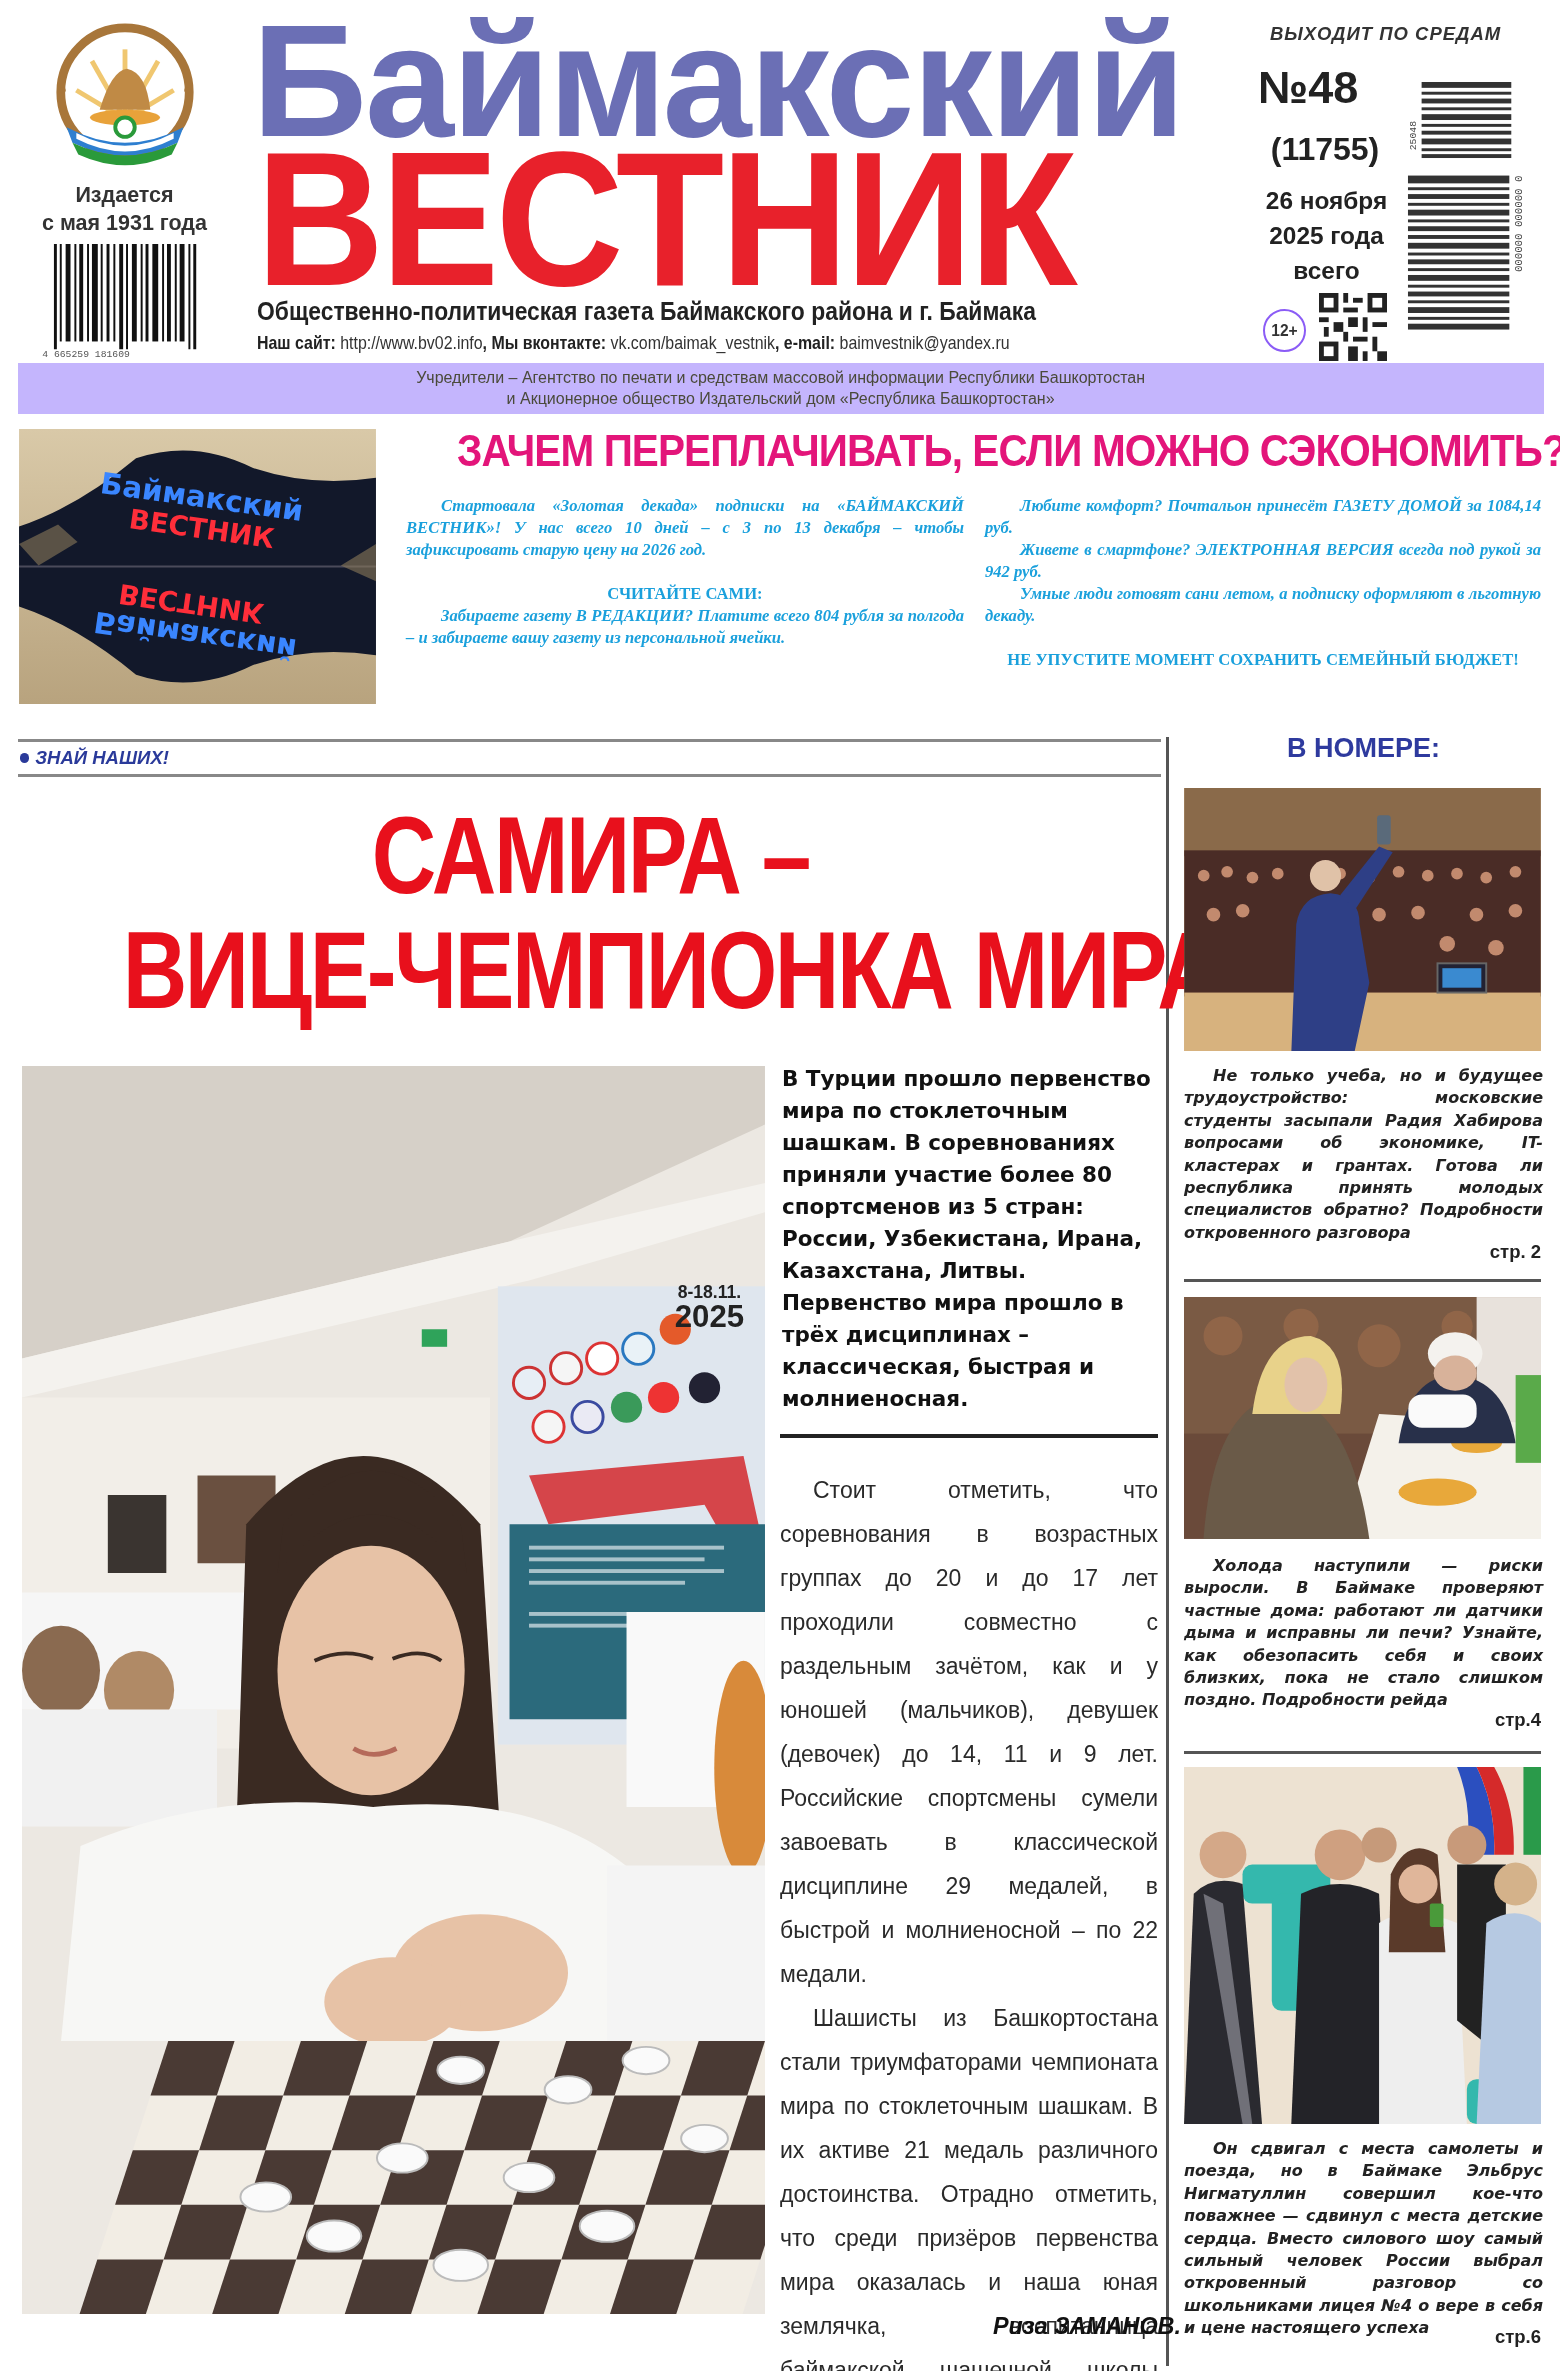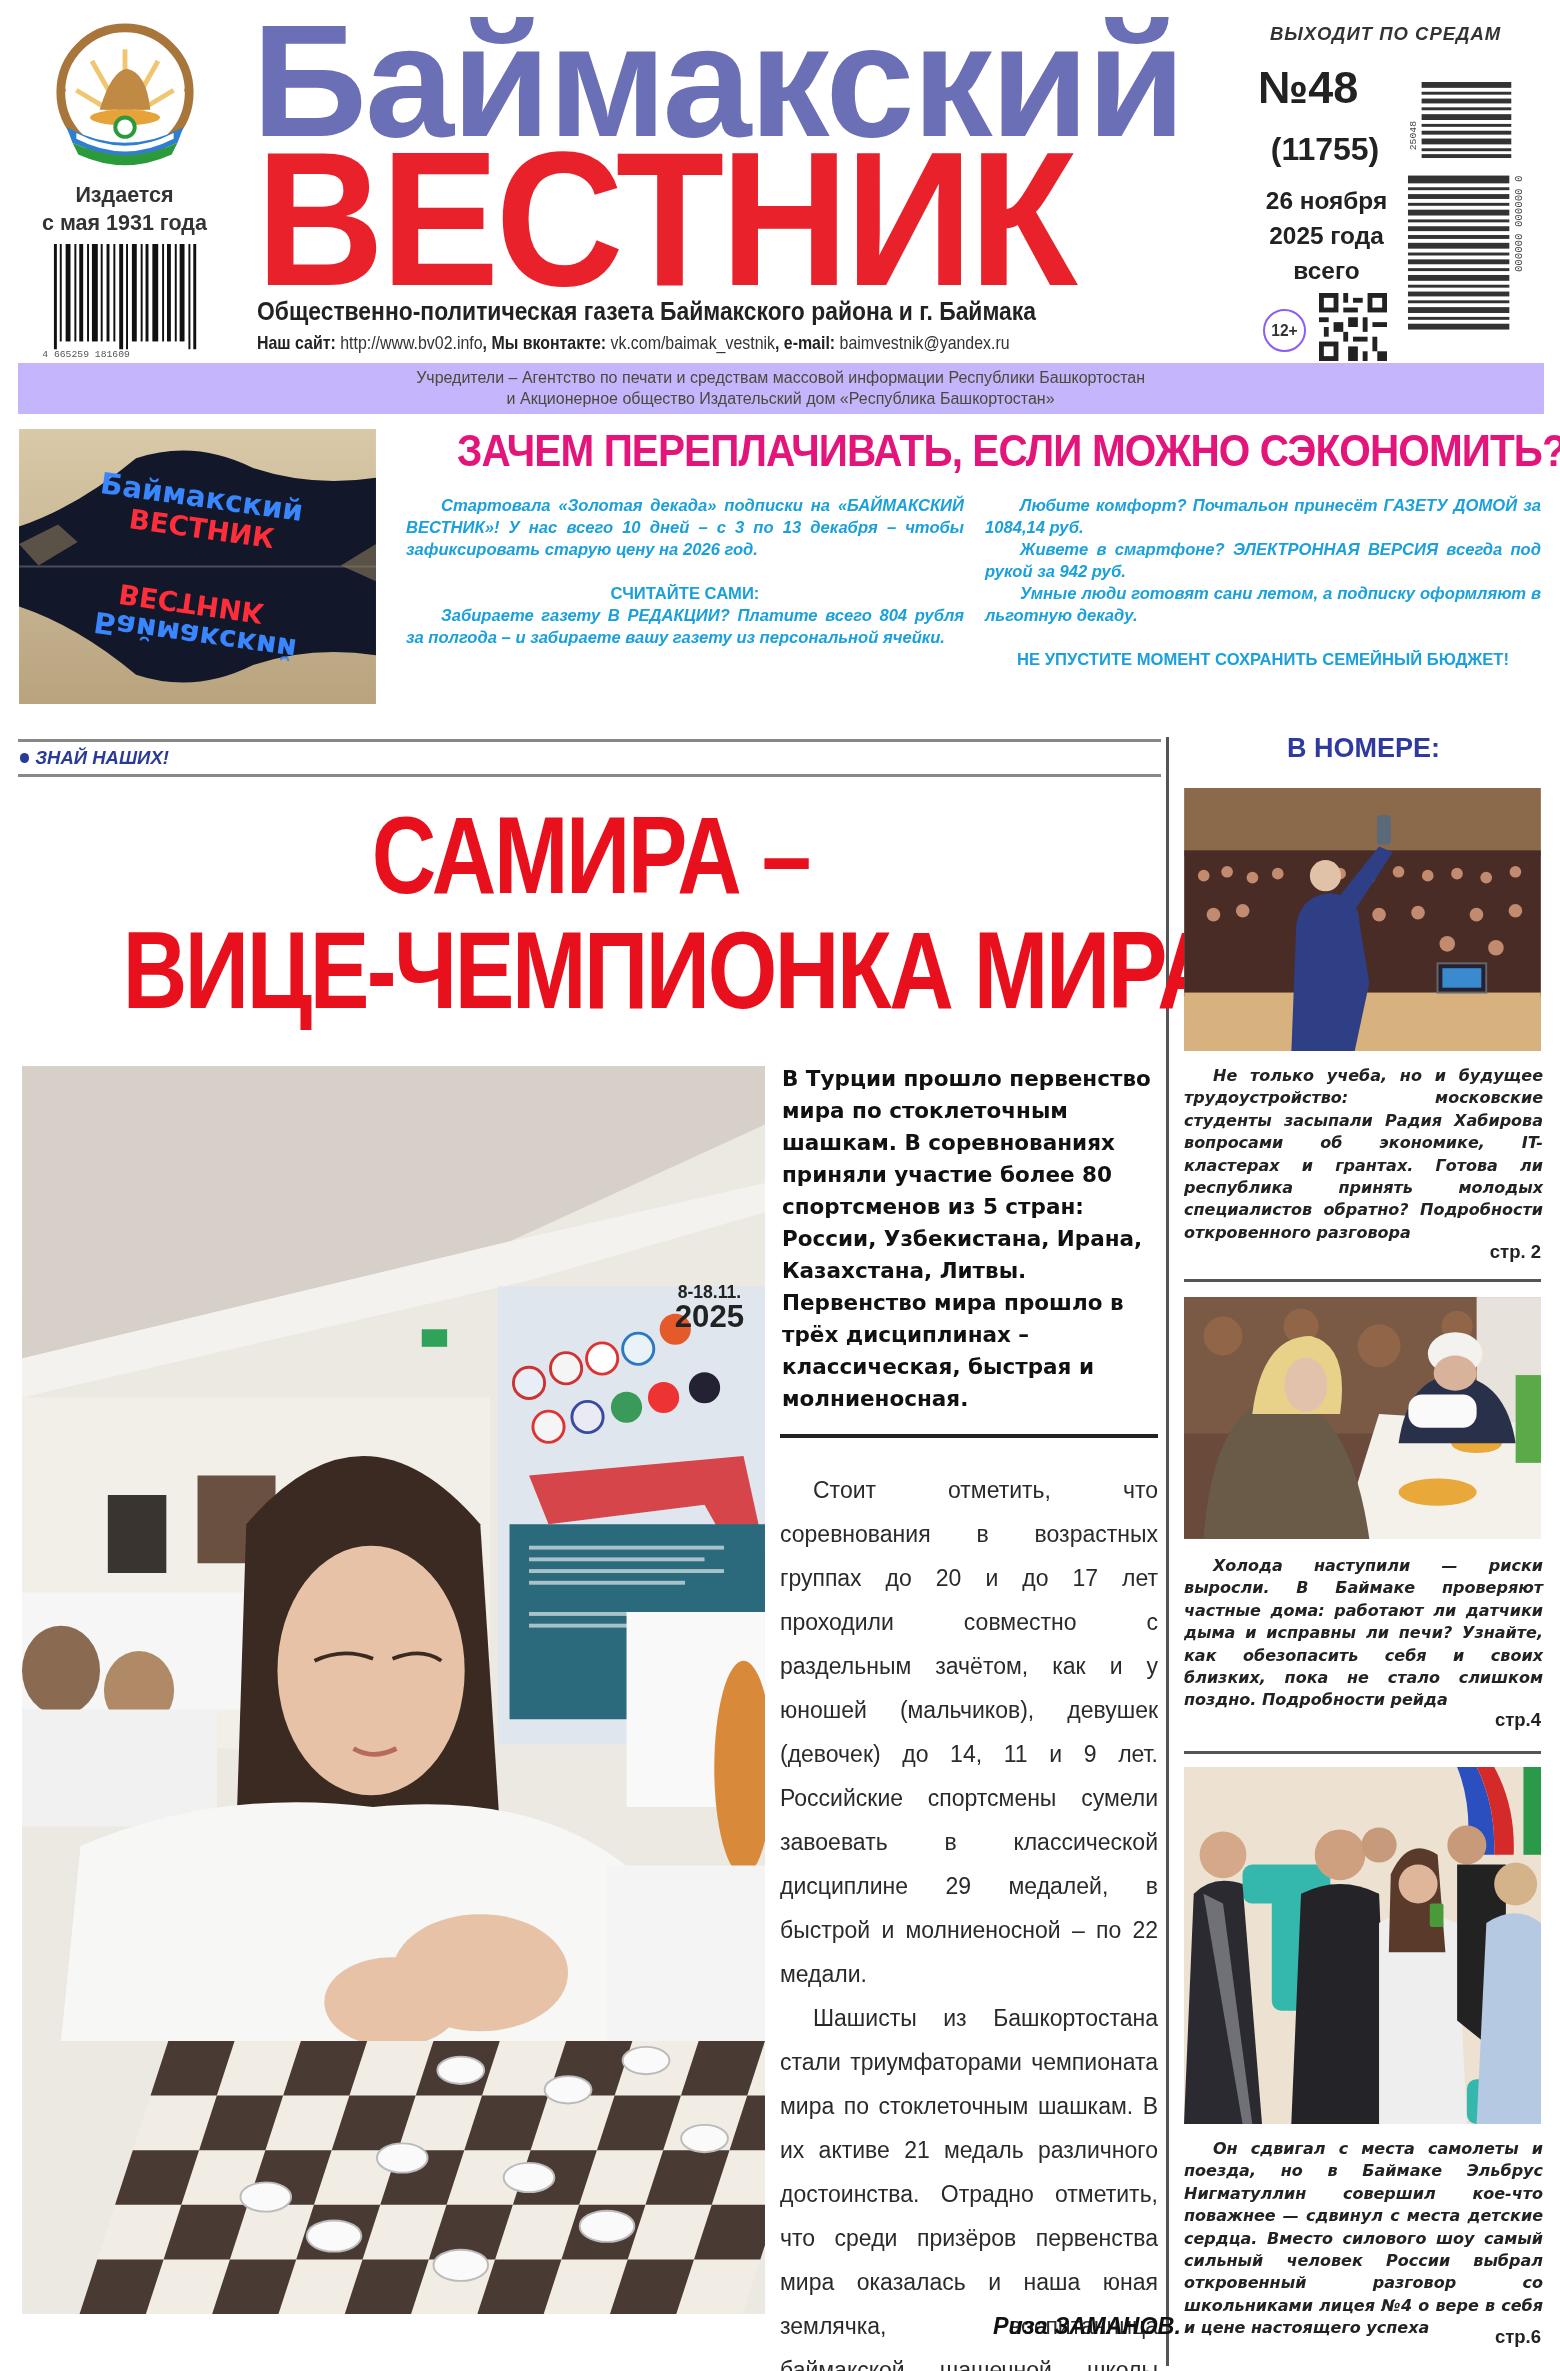--- a/index.html
+++ b/index.html
@@ -23,21 +23,21 @@
   .issue-date { left: 1231px; top: 183px; width: 191px; text-align: center; font-weight: bold; font-size: 24.4px; line-height: 35px; color: #222; }
   .age-badge { left: 1263px; top: 309px; width: 43px; height: 43px; border: 2px solid #8b5cf6; border-radius: 50%; font-size: 15.6px; font-weight: bold; display: flex; align-items: center; justify-content: center; color: #333; }
   .qr { left: 1319px; top: 293px; width: 68px; height: 68px; }
   .barcode-right { left: 1404px; top: 82px; width: 121px; height: 269px; }
 
   .founders-band { left: 17.6px; top: 363px; width: 1526px; height: 51px; background: #c4b5fd; text-align: center; font-size: 16px; line-height: 21.5px; color: #4a4a3a; padding-top: 3.9px; }
 
   
   .promo-photo { left: 18.5px; top: 429px; width: 357px; height: 275px; overflow: hidden; }
   .promo-title { left: 400px; top: 425px; width: 1141px; text-align: center; font-weight: bold; font-size: 45px; color: #e3157a; white-space: nowrap; letter-spacing: -1px; transform: scaleX(0.9); transform-origin: center top; }
-  .promo-col { font-family: Liberation Sans, sans-serif; font-style: italic; font-weight: bold; font-size: 16.6px; line-height: 22px; color: #1aa0dc; text-align: justify; }
+  .promo-col { font-family: Liberation Serif, serif; font-style: italic; font-weight: bold; font-size: 16.6px; line-height: 22px; color: #1aa0dc; text-align: justify; }
   .promo-col p { text-indent: 35px; }
   .promo-col .center { text-align: center; text-indent: 0; font-style: normal; }
   .promo-left { left: 406px; top: 495px; width: 558px; }
   .promo-right { left: 985px; top: 495px; width: 556px; }
 
   
   .rule-top { left: 17.6px; top: 739px; width: 1143px; height: 2.9px; background: #888; }
   .rubric { left: 19.5px; top: 747px; font-weight: bold; font-style: italic; font-size: 18.5px; color: #2a3a9a; display: flex; align-items: center; gap: 5.9px; }
   .rubric .dot { width: 9.8px; height: 9.8px; border-radius: 50%; background: #2a3a9a; }
   .rule-mid { left: 17.6px; top: 774px; width: 1143px; height: 2.9px; background: #888; }

